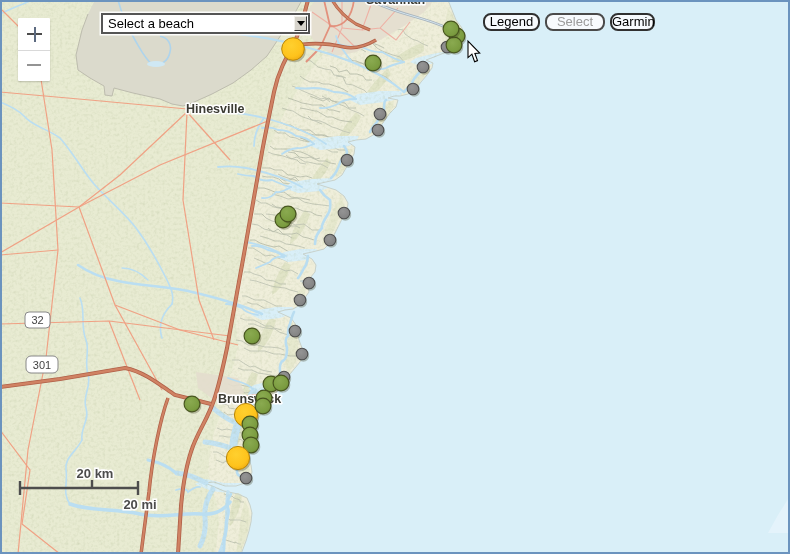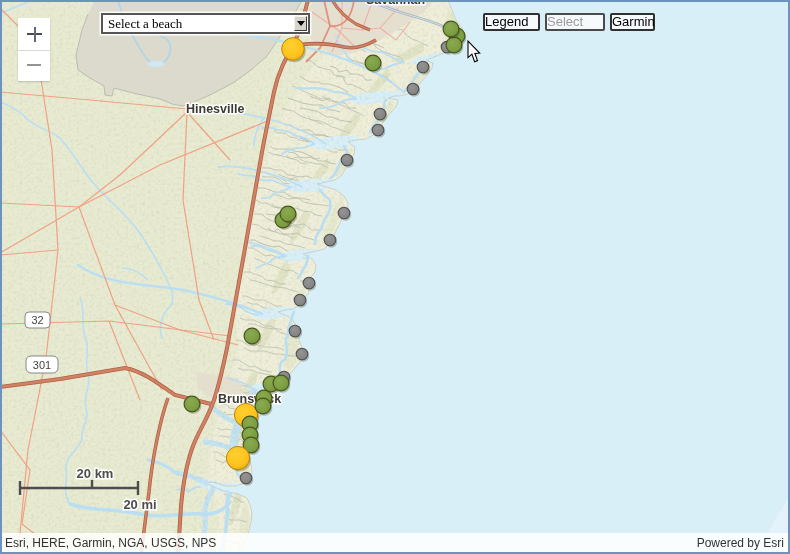--- a/index.html
+++ b/index.html
@@ -5,24 +5,24 @@
 html,body{margin:0;padding:0;}
 body{font-family:"Liberation Sans",sans-serif;}
 #map{position:relative;width:790px;height:554px;overflow:hidden;background:#d9eff8;}
 #frame{position:absolute;left:0;top:0;width:786px;height:550px;border:2px solid #6b93be;z-index:50;pointer-events:none;}
 #zoomctl{position:absolute;left:18px;top:18px;width:32px;height:63px;background:#fff;border-radius:1px;box-shadow:0 1px 2px rgba(0,0,0,0.2);z-index:20;}
 #zoomctl .ph{position:absolute;left:9px;top:15px;width:15px;height:2px;background:#4c4c4c;}
 #zoomctl .pv{position:absolute;left:15.5px;top:8.5px;width:2px;height:15px;background:#5c6a80;}
 #zoomctl .mh{position:absolute;left:9px;top:46px;width:14px;height:2px;background:#949494;}
 #zoomctl .div{position:absolute;left:0;top:31.5px;width:32px;height:1px;background:#d9d9d9;}
 #selbox{position:absolute;left:101px;top:13px;width:209px;height:21px;background:#fff;border:2px solid #555;box-sizing:border-box;box-shadow:0 0 0 1.5px rgba(255,255,255,0.9);z-index:20;}
-#selbox .txt{position:absolute;left:5px;top:1px;font-size:13px;color:#000;line-height:16px;font-family:Liberation Serif, serif;}
+#selbox .txt{position:absolute;left:5px;top:1px;font-size:13px;color:#000;line-height:16px;}
 #selbox .btn{position:absolute;right:1px;top:1px;width:13px;height:15px;background:#d7d4cc;border:1px solid #3d3d3d;border-top-color:#f2f1ec;border-left-color:#f2f1ec;box-sizing:border-box;}
 #selbox .tri{position:absolute;left:2px;top:4px;width:0;height:0;border-left:4.5px solid transparent;border-right:4.5px solid transparent;border-top:5.5px solid #000;}
-.mbtn{position:absolute;top:13px;height:18px;box-sizing:border-box;border:2px solid #303030;border-radius:2px;background:rgba(250,251,253,0.92);font-size:13px;color:#000;text-align:left;line-height:14px;z-index:20;}
+.mbtn{position:absolute;top:13px;height:18px;box-sizing:border-box;border:2px solid #303030;border-radius:8px;background:rgba(250,251,253,0.92);font-size:13px;color:#000;text-align:center;line-height:14px;z-index:20;}
 #btn-legend{left:483px;width:57px;}
 #btn-terrain{left:545px;width:60px;color:#9b9b9b;border-color:#4a4a4a;}
 #btn-aerial{left:610px;width:45px;}
 #attrib{position:absolute;left:0px;top:533px;width:790px;height:19px;background:rgba(255,255,255,0.85);z-index:15;font-size:12px;color:#323232;}
 #attrib .l{position:absolute;left:5px;top:3px;}
 #attrib .r{position:absolute;right:6px;top:3px;}
 </style>
 </head>
 <body>
 <div id="map">
@@ -357,17 +357,13 @@
     </div>
 <div id="selbox">
       <div class="txt">Select a beach</div>
       <div class="btn">
         <div class="tri"></div>
       </div>
     </div>
 <div class="mbtn" id="btn-legend">Legend</div>
 <div class="mbtn" id="btn-terrain">Select</div>
 <div class="mbtn" id="btn-aerial">Garmin</div>
-<div id="attrib">
-      <span class="l">Esri, HERE, Garmin, NGA, USGS, NPS</span>
-      <span class="r">Powered by Esri</span>
-    </div>
 </div>
 
 </body></html>

